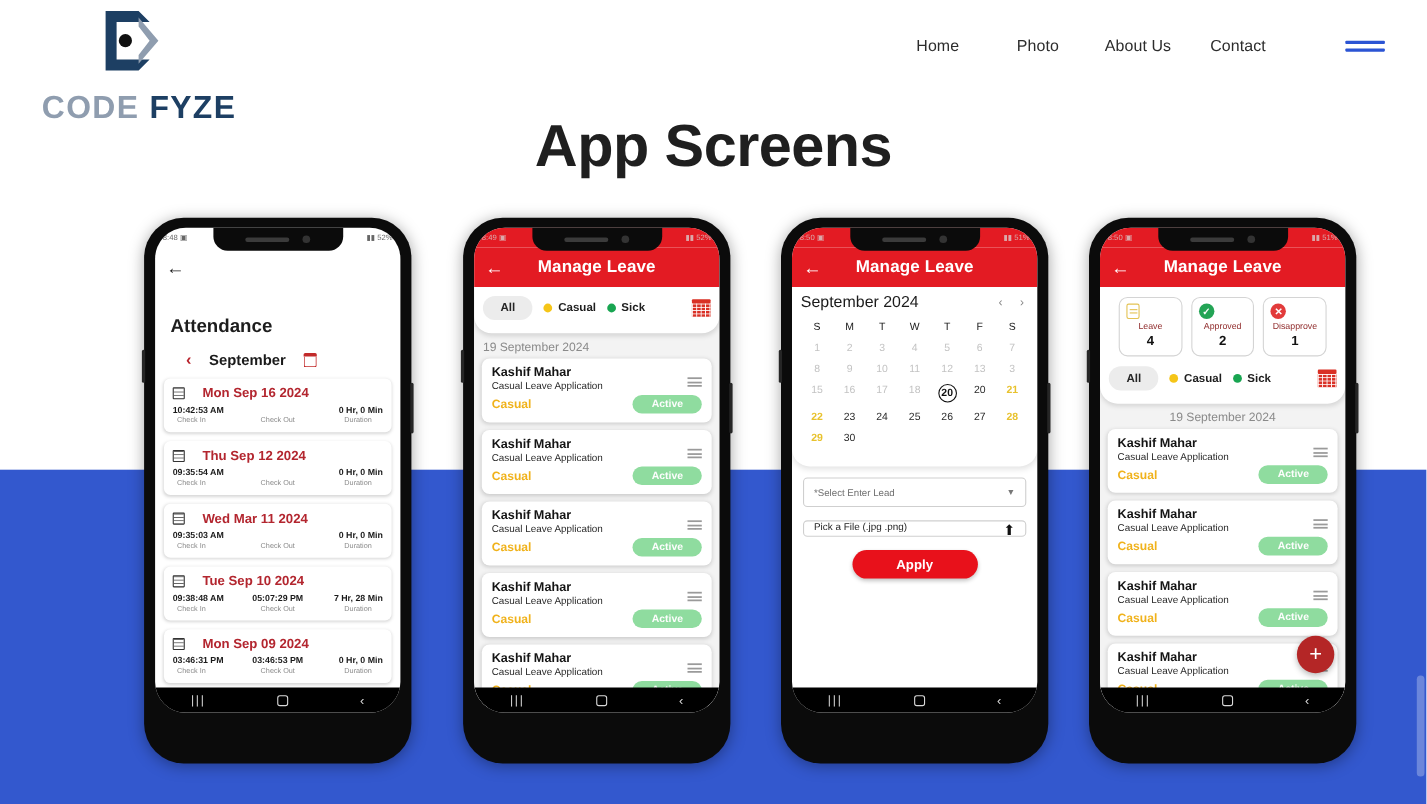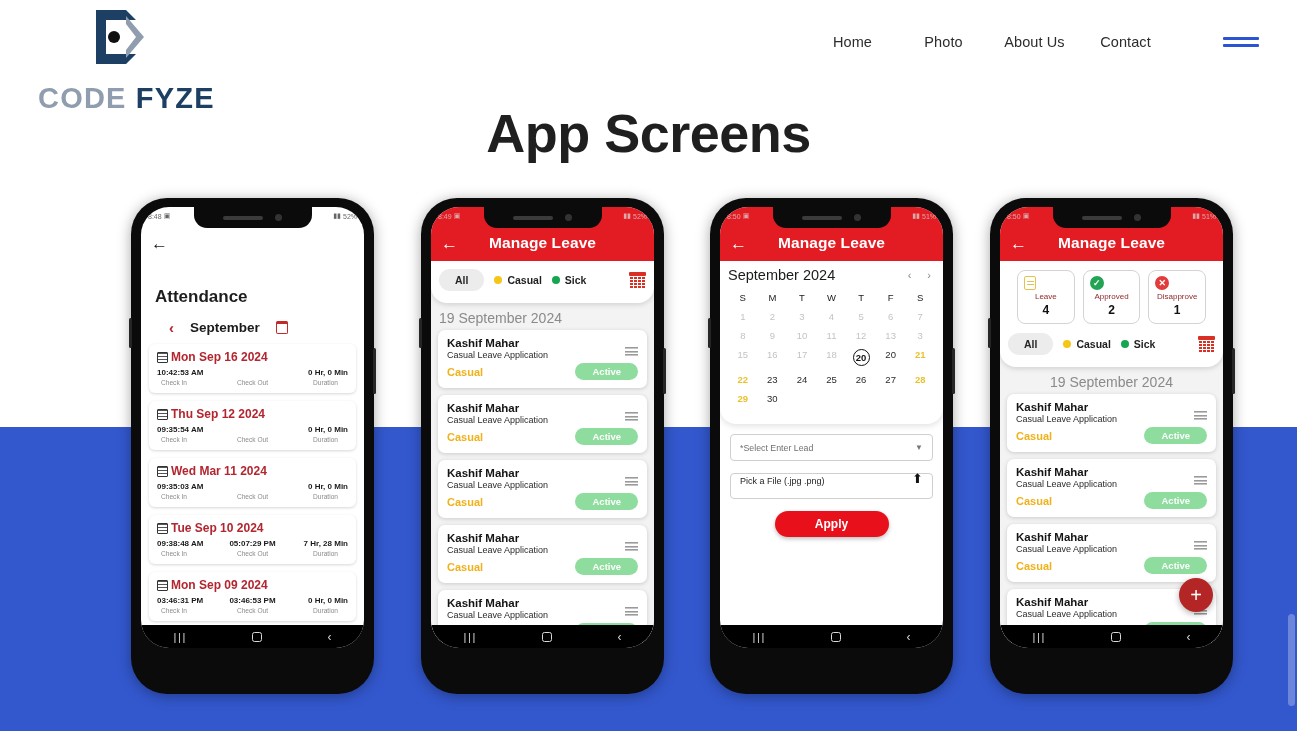--- a/index.html
+++ b/index.html
@@ -135,21 +135,21 @@
   #p1-monthrow .chev { color: #b8232c; font-size: 15px; font-weight: 700; }
   #p1-monthrow .mname { font-size: 13.5px; font-weight: 700; color: #1a1a1a; }
   .cal-glyph { width: 12px; height: 13px; position: relative; display: inline-block; }
   .cal-glyph .cg-top { position: absolute; top: 0; left: 0; right: 0; height: 3px; background: #c22a2a; border-radius: 1.5px 1.5px 0 0;}
   .cal-glyph .cg-body { position:absolute; top:3px; left:0; right:0; bottom:0; border:1.6px solid #c22a2a; border-top:none; border-radius:0 0 2px 2px;}
 
   .att-card {
     margin: 8px 8px 0 8px; background: #fff; border-radius: 6px;
     box-shadow: 0 1px 3px rgba(0,0,0,.16); padding: 6px 8px 7px 8px;
   }
-  .att-date { display: flex; align-items: center; gap: 3px; }
+  .att-date { display: flex; align-items: center; gap: 16px; }
   .att-date .mini-cal {
     width: 11px; height: 11px; border: 1.5px solid #333; border-radius: 1px;
     position: relative; flex: none;
     background:
       linear-gradient(#555 1px, transparent 1px) 0 3px / 100% 3px repeat-y;
   }
   .att-date .d-text { color: #b3262f; font-weight: 700; font-size: 12px; }
   .att-row {
     display: flex; justify-content: space-between; margin-top: 4px;
     font-size: 8px; font-weight: 700; color: #1a1a1a;
@@ -187,21 +187,21 @@
   .cal-icon-big .ci-top { position: absolute; top: 0; left: 0; right: 0; height: 4px; background: #d93025; border-radius: 1px; }
   .cal-icon-big .ci-grid {
     position: absolute; top: 4px; left: 0; right: 0; bottom: 0;
     background: #d93025;
     background-image:
       linear-gradient(90deg, #fff 1px, transparent 1px),
       linear-gradient(#fff 1px, transparent 1px);
     background-size: 4px 3px;
   }
 
-  .date-header { text-align: center; font-size: 14px; color: #8a8a8a; margin: 7px 0 4px 0; }
+  .date-header { text-align: center; font-size: 11px; color: #8a8a8a; margin: 7px 0 4px 0; }
   .date-header.left { text-align: left; padding-left: 8px; }
 
   .leave-card {
     margin: 0 7px 7px 7px; background: #fff; border-radius: 7px;
     box-shadow: 0 1px 4px rgba(0,0,0,.17);
     padding: 7px 9px 8px 9px; position: relative;
   }
   .lc-name { font-size: 11.5px; font-weight: 700; color: #141414; }
   .lc-sub { font-size: 9px; color: #2a2a2a; margin-top: 1px; }
   .lc-bottom { display: flex; align-items: center; justify-content: space-between; margin-top: 3px; }
@@ -251,21 +251,21 @@
     position: relative; border: 1px solid #bdbdbd; border-radius: 4px;
     height: 62px; margin-top: 10px; padding: 9px 9px;
   }
   .remark-legend {
     position: absolute; top: -6px; left: 8px; background: #fff;
     padding: 0 3px; font-size: 7px; font-weight: 700; color: #333;
   }
   .remark-ph { font-size: 10px; font-weight: 700; color: #1e1e1e; }
   .file-box {
     border: 1px solid #cfcfcf; border-radius: 4px; height: 15px; margin-top: 12px;
-    display: flex; align-items: flex-end; padding: 12px 9px;
+    display: flex; align-items: flex-start; padding: 0 9px;
     font-size: 9px; color: #1c1c1c;
   }
   .upload-ic { margin-left: auto; font-size: 13px; color: #111; }
   .apply-btn {
     margin: 12px auto 0 auto; width: 114px; height: 26px;
     background: #e8111b; color: #fff; border-radius: 13px;
     display: flex; align-items: center; justify-content: center;
     font-size: 12px; font-weight: 700;
     box-shadow: 0 2px 4px rgba(0,0,0,.25);
   }

